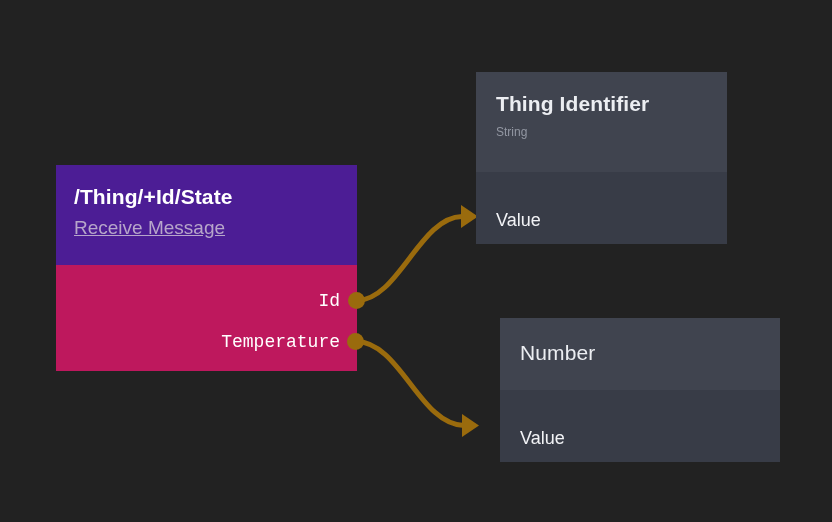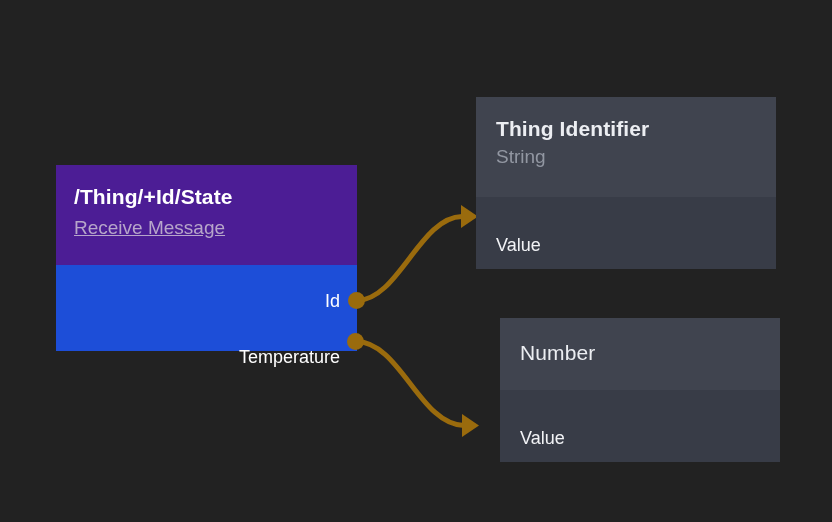--- a/index.html
+++ b/index.html
@@ -56,23 +56,24 @@
     top: 165px;
     width: 301px;
     height: 213px;
   }
   #node-receive-message .node-header {
     height: 100px;
     background: #4c1d95;
     padding: 19px 0 0 18px;
   }
   #node-receive-message .node-body {
-    height: 86px;
-    background: #1d4ed8;
+    height: 106px;
+    background: #be185d;
     position: relative;
+    font-family: Liberation Mono, monospace;
   }
   #node-receive-message .node-title {
     color: #ffffff;
     font-size: 21px;
     line-height: 26px;
   }
   #node-receive-message .node-subtitle {
     color: #b7a6ca;
     font-size: 19px;
     line-height: 24px;
@@ -82,52 +83,52 @@
   .port-row {
     position: absolute;
     right: 17px;
     color: #ffffff;
     font-size: 18px;
     line-height: 20px;
     white-space: nowrap;
     text-align: right;
   }
   #port-id { top: 26px; }
-  #port-temperature { top: 67px; margin-top: 15px; }
+  #port-temperature { top: 67px; }
 
   
   .grey-node .node-header {
     background: #40444f;
   }
   .grey-node .node-body {
     background: #383c47;
   }
   .grey-node .node-title {
     color: #eceef2;
     font-size: 21px;
     line-height: 26px;
   }
   .grey-node .node-subtitle {
     color: #9297a2;
-    font-size: 19px;
+    font-size: 12px;
     line-height: 24px;
     margin-top: 3px;
   }
   .grey-node .field-row {
     color: #f2f3f6;
     font-size: 18px;
     line-height: 22px;
     white-space: nowrap;
     margin-top: 12px;
   }
 
   #node-thing-identifier {
     left: 476px;
-    top: 97px;
-    width: 300px;
+    top: 72px;
+    width: 251px;
     height: 172px;
   }
   #node-thing-identifier .node-header {
     height: 100px;
     padding: 19px 0 0 20px;
   }
   #node-thing-identifier .node-body {
     height: 72px;
     padding: 25px 0 0 20px;
   }

